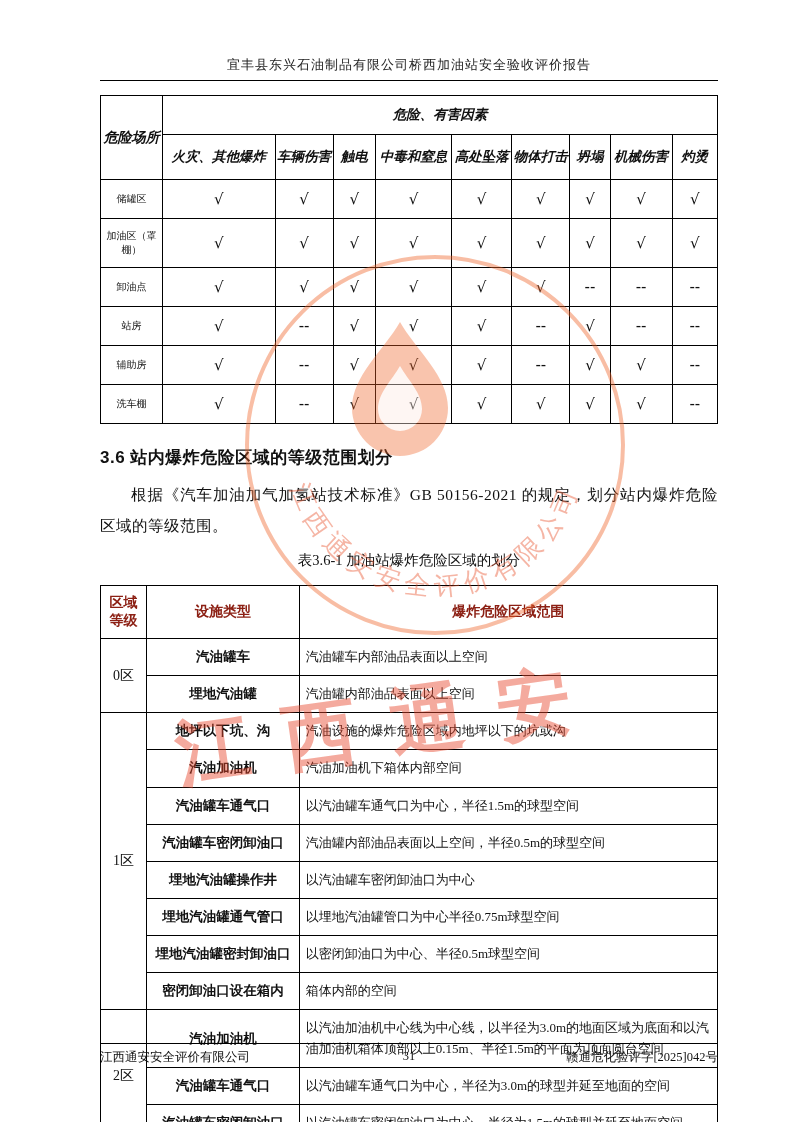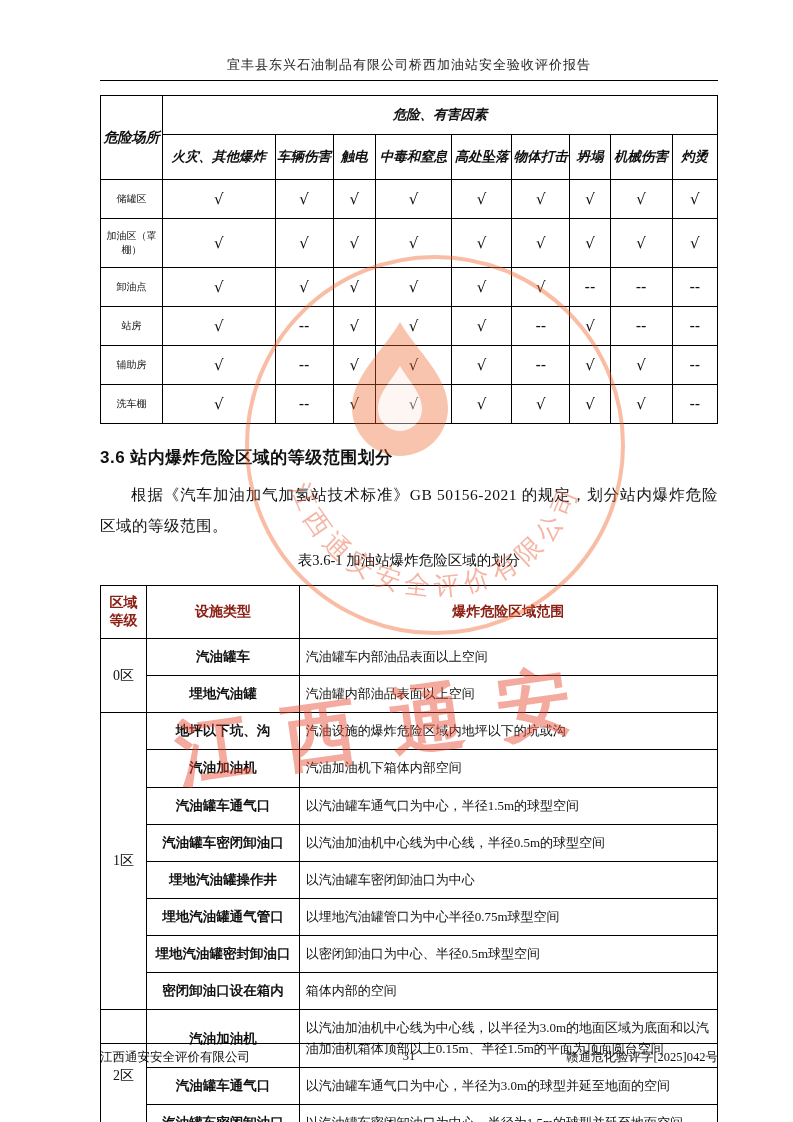--- a/index.html
+++ b/index.html
@@ -247,21 +247,21 @@
           <tr>
             <td class="facility">汽油加油机</td>
             <td class="range">汽油加油机下箱体内部空间</td>
           </tr>
           <tr>
             <td class="facility">汽油罐车通气口</td>
             <td class="range">以汽油罐车通气口为中心，半径1.5m的球型空间</td>
           </tr>
           <tr>
             <td class="facility">汽油罐车密闭卸油口</td>
-            <td class="range">以汽油加油机中心线为中心线，半径0.5m的球型空间</td>
+            <td class="range">汽油罐内部油品表面以上空间，半径0.5m的球型空间</td>
           </tr>
           <tr>
             <td class="facility">埋地汽油罐操作井</td>
             <td class="range">以汽油罐车密闭卸油口为中心</td>
           </tr>
           <tr>
             <td class="facility">埋地汽油罐通气管口</td>
             <td class="range">以埋地汽油罐管口为中心半径0.75m球型空间</td>
           </tr>
           <tr>

